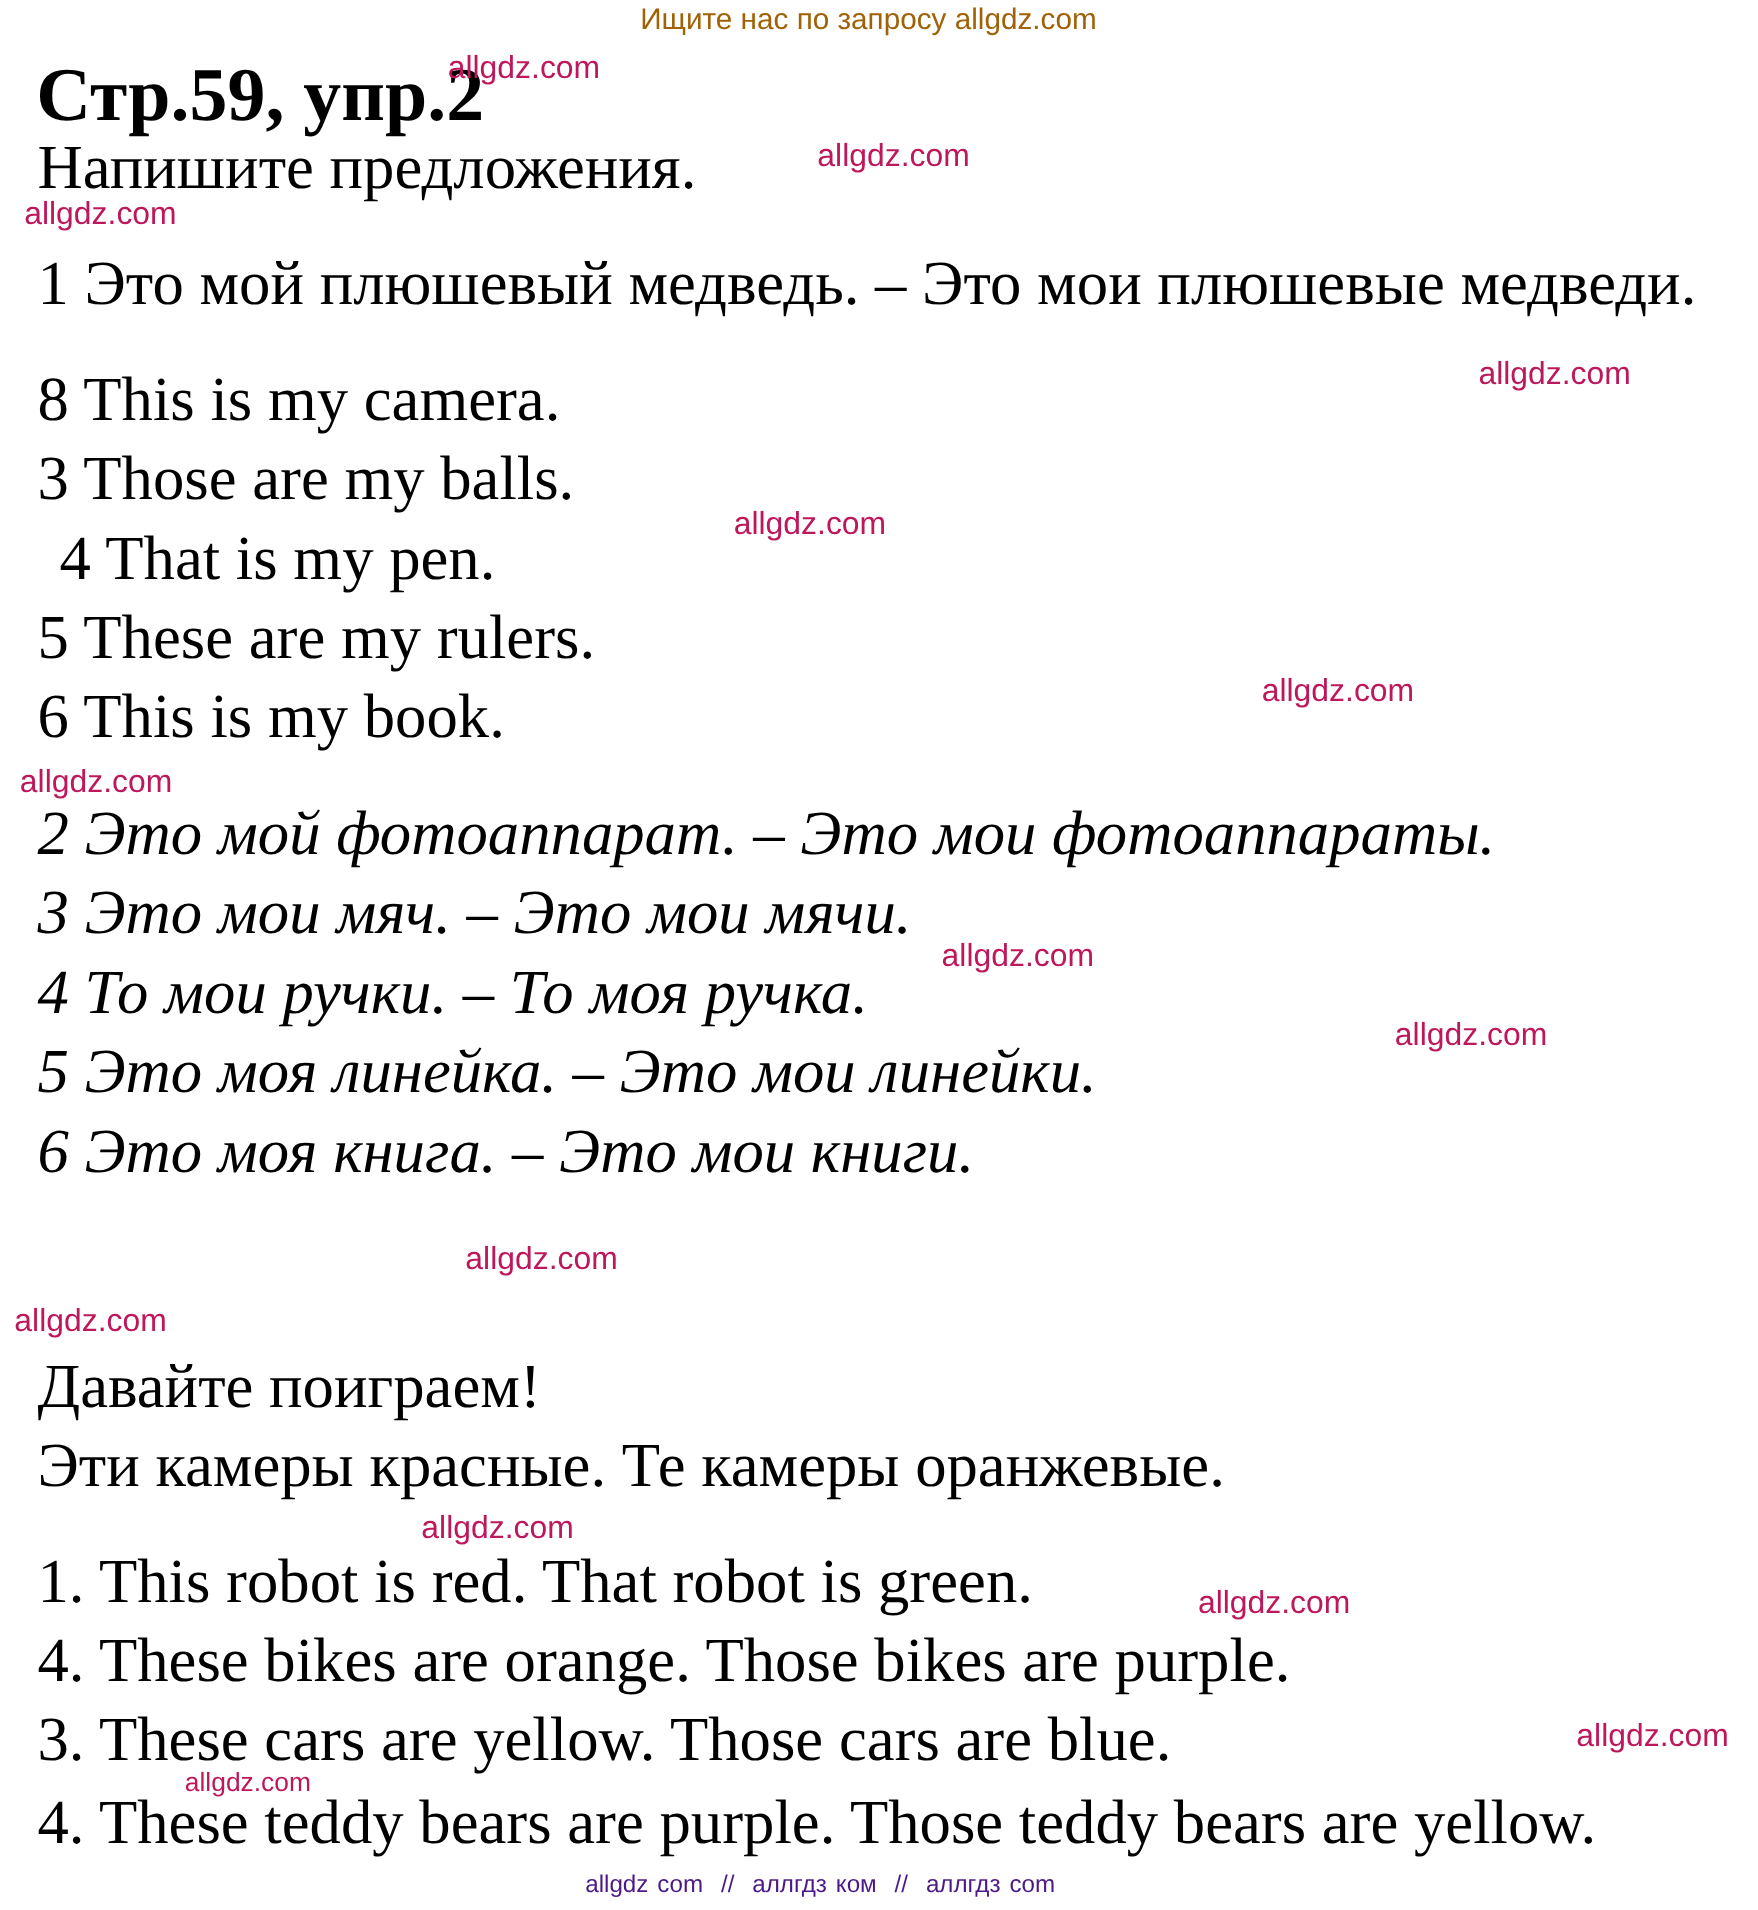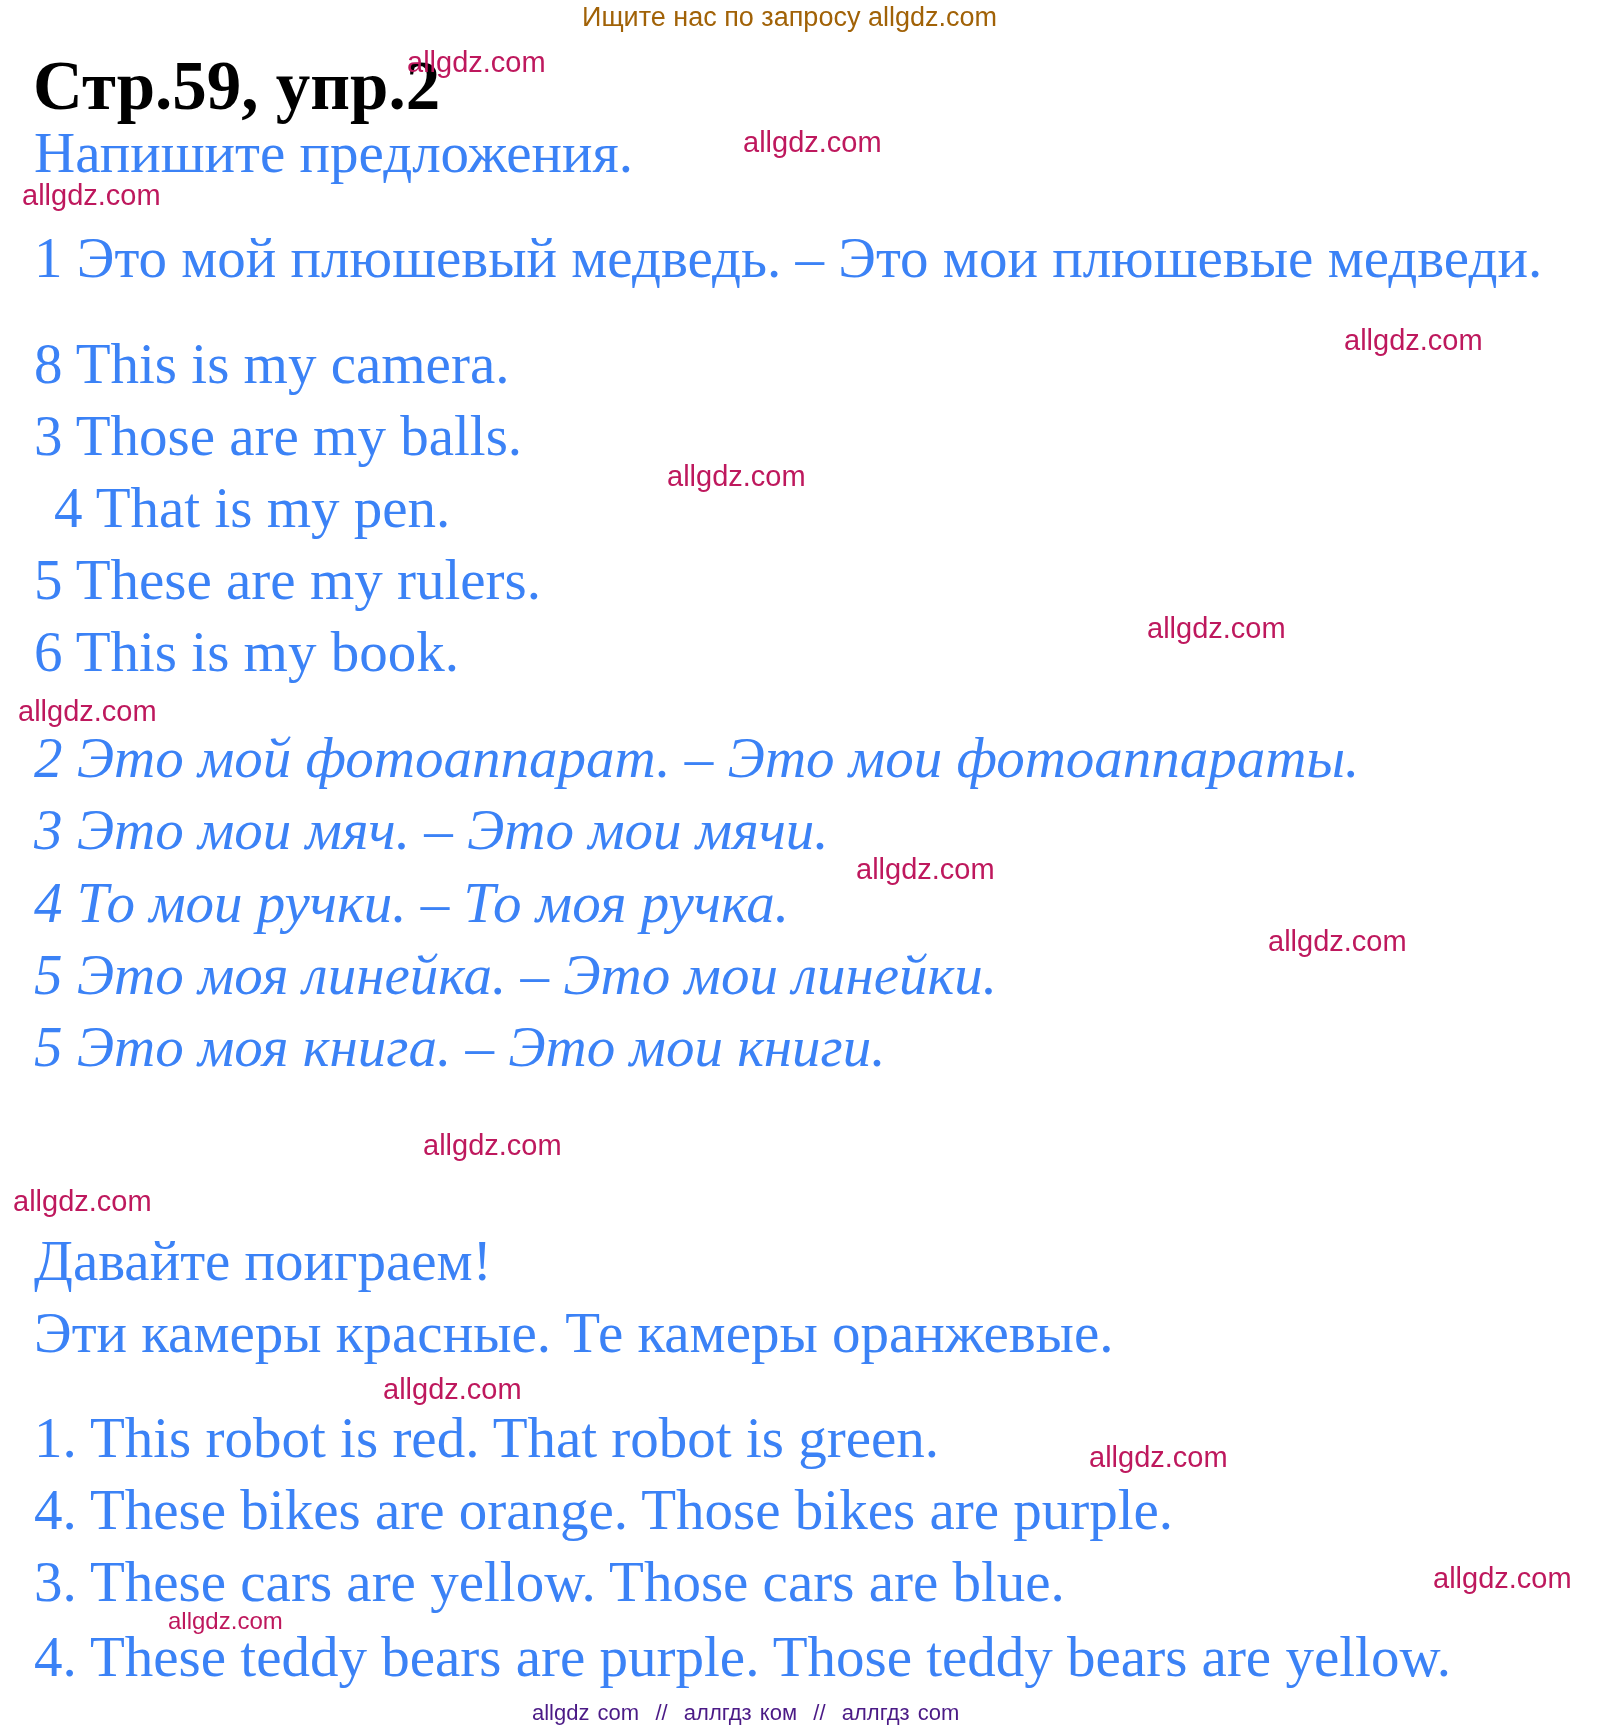--- a/index.html
+++ b/index.html
@@ -3,21 +3,21 @@
 <meta charset="utf-8">
 <style>
   html, body { margin: 0; padding: 0; background: #ffffff; }
   body { width: 1598px; height: 1736px; position: relative; overflow: hidden; }
   .abs { position: absolute; white-space: nowrap; line-height: 1; }
   .top-banner { font-family: "Liberation Sans", sans-serif; font-size: 27px; color: #a16207; left: 582px; top: 4px; }
   .footer { font-family: "Liberation Sans", sans-serif; font-size: 22px; color: #4b1a86; left: 532px; top: 1702px; word-spacing: 2px; }
   .wm { font-family: "Liberation Sans", sans-serif; font-size: 29px; color: #be185d; }
   .wm.small { font-size: 24px; }
   .title { font-family: "Liberation Serif", serif; font-weight: bold; font-size: 69px; color: #000; }
-  .serif { font-family: "Liberation Serif", serif; font-size: 57px; color: #3b82f6; }
+  .serif { font-family: "Liberation Serif", serif; font-size: 57px; color: #000000; }
   .ital { font-style: italic; }
 </style>
 </head>
 <body>
 
 <div class="abs top-banner">Ищите нас по запросу allgdz.com</div>
 
 <div class="abs title" style="left:33px; top:52px;">Стр.59, упр.2</div>
 <div class="abs serif" style="left:34px; top:124px;">Напишите предложения.</div>
 <div class="abs serif" style="left:34px; top:229px;">1 Это мой плюшевый медведь. – Это мои плюшевые медведи.</div>
@@ -28,21 +28,21 @@
   <div class="abs serif" style="left:34px; top:479px;margin-left:20px;">4 That is my pen.</div>
   <div class="abs serif" style="left:34px; top:551px;">5 These are my rulers.</div>
   <div class="abs serif" style="left:34px; top:623px;">6 This is my book.</div>
 </div>
 
 <div>
   <div class="abs serif ital" style="left:34px; top:729px;">2 Это мой фотоаппарат. – Это мои фотоаппараты.</div>
   <div class="abs serif ital" style="left:34px; top:801px;">3 Это мои мяч. – Это мои мячи.</div>
   <div class="abs serif ital" style="left:34px; top:874px;">4 То мои ручки. – То моя ручка.</div>
   <div class="abs serif ital" style="left:34px; top:946px;">5 Это моя линейка. – Это мои линейки.</div>
-  <div class="abs serif ital" style="left:34px; top:1018px;">5 Это моя книга. – Это мои книги.</div>
+  <div class="abs serif ital" style="left:34px; top:1018px;">6 Это моя книга. – Это мои книги.</div>
 </div>
 
 <div class="abs serif" style="left:34px; top:1232px;">Давайте поиграем!</div>
 <div class="abs serif" style="left:34px; top:1304px;">Эти камеры красные. Те камеры оранжевые.</div>
 <div>
   <div class="abs serif" style="left:34px; top:1409px;">1. This robot is red. That robot is green.</div>
   <div class="abs serif" style="left:34px; top:1481px;">4. These bikes are orange. Those bikes are purple.</div>
   <div class="abs serif" style="left:34px; top:1553px;">3. These cars are yellow. Those cars are blue.</div>
   <div class="abs serif" style="left:34px; top:1628px;">4. These teddy bears are purple. Those teddy bears are yellow.</div>
 </div>

